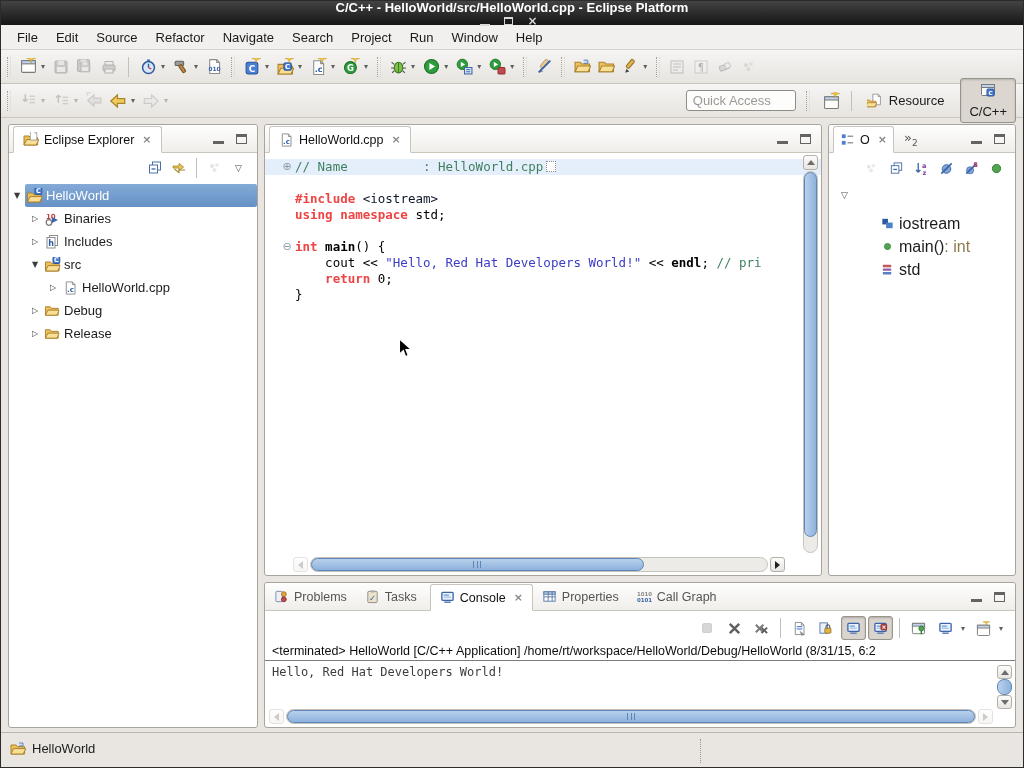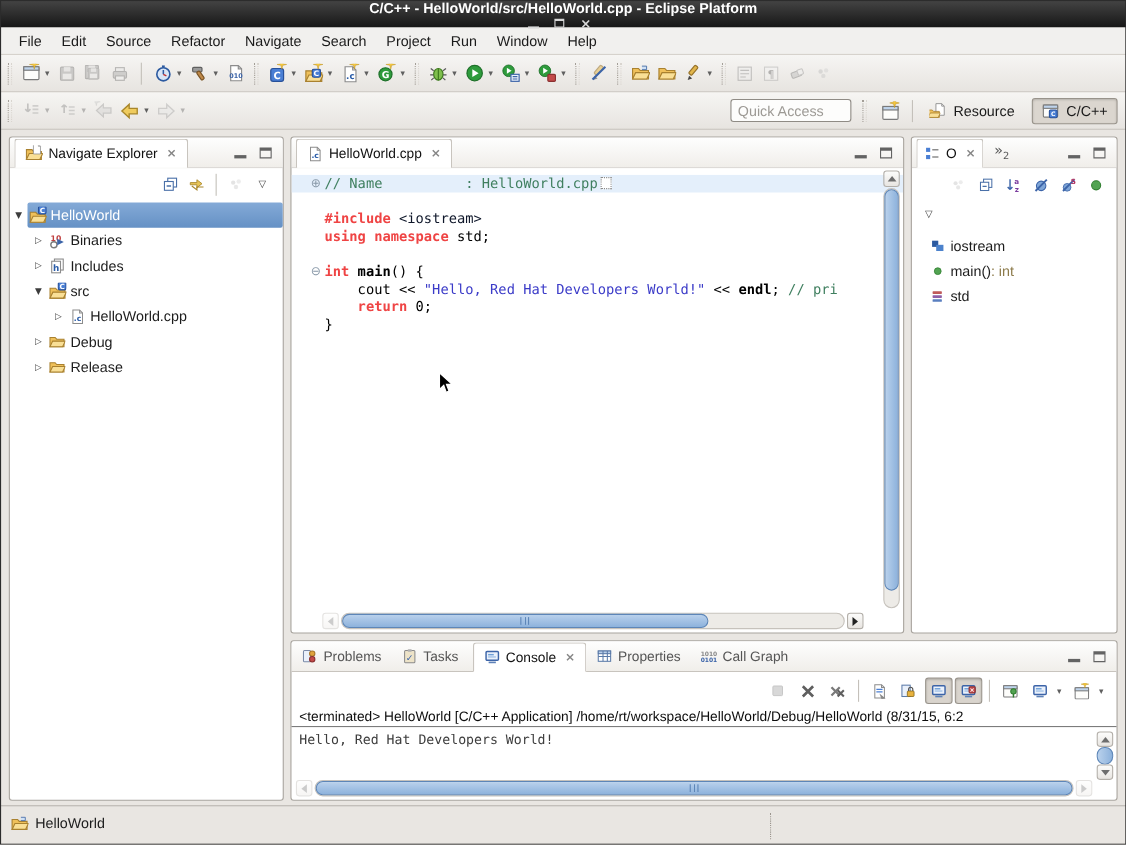--- a/index.html
+++ b/index.html
@@ -21,21 +21,21 @@
   .handle{width:4px;height:20px;border-left:1px dotted #a39e97;border-right:1px dotted #d9d5cf;margin:0 5px;}
   .sepv{width:1px;height:20px;background:#c4c0ba;margin:0 7px;}
   .tbtn{width:24px;height:24px;display:flex;align-items:center;justify-content:center;border-radius:3px;}
   .tbtn.dis{opacity:.38;filter:grayscale(1);}
   .dd{font-size:8px;color:#5f5f5f;margin:0 4px 0 1px;}
   .dd.dis{opacity:.4;}
   .qa{margin-left:auto;}
   .qa input{width:110px;height:21px;border:1px solid #8f8b85;border-radius:3px;padding:0 6px;font-size:13px;color:#444;background:#fdfdfc;font-family:"Liberation Sans",sans-serif;}
   .qa input::placeholder{color:#9d9a95;}
   .persp{display:flex;align-items:center;gap:6px;padding:3px 8px;border-radius:3px;font-size:13px;color:#1a1a1a;}
-  .persp.active{background:#dbd6cf;border:1px solid #98938b;box-shadow:inset 0 1px 2px rgba(0,0,0,.18);}
+  .persp.active{background:#dbd6cf;border:1px solid #98938b;box-shadow:inset 0 1px 2px rgba(0,0,0,.18);flex-direction:column;}
   
   .workbench{position:absolute;top:118px;left:0;width:1024px;height:614px;}
   .panel{position:absolute;background:#fff;border:1px solid #a8a49e;border-radius:3px;}
   .phead{height:28px;display:flex;align-items:center;background:linear-gradient(#fefefe,#f0eeea);border-bottom:1px solid #c8c4be;border-radius:3px 3px 0 0;}
   .tab{display:flex;align-items:center;gap:5px;height:27px;padding:0 9px;font-size:12.5px;color:#555;white-space:nowrap;}
   .tab.active{background:#fff;border:1px solid #c8c4be;border-bottom:1px solid #fff;border-radius:3px 3px 0 0;margin:1px 0 -1px 4px;color:#111;}
   .tclose{color:#868686;font-size:11px;font-weight:bold;margin-left:3px;}
   .minmax{margin-left:auto;display:flex;align-items:center;gap:12px;padding-right:10px;}
   .bmin{width:11px;height:3px;background:#636363;margin-top:7px;}
   .bmax{width:11px;height:10px;border:1px solid #636363;border-top:3px solid #636363;}
@@ -72,21 +72,21 @@
   .thumb{background:linear-gradient(90deg,#b9d1ec,#8db2dc);border:1px solid #5d86b8;border-radius:7px;position:absolute;}
   .thumb.h{background:linear-gradient(#b9d1ec,#8db2dc);}
   .sbh{position:absolute;height:15px;display:flex;align-items:center;}
   .tri-u{width:0;height:0;border-left:4px solid transparent;border-right:4px solid transparent;border-bottom:5px solid #6d6d6d;}
   .tri-d{width:0;height:0;border-left:4px solid transparent;border-right:4px solid transparent;border-top:5px solid #6d6d6d;}
   .tri-l{width:0;height:0;border-top:4px solid transparent;border-bottom:4px solid transparent;border-right:5px solid #6d6d6d;}
   .tri-r{width:0;height:0;border-top:4px solid transparent;border-bottom:4px solid transparent;border-left:5px solid #222;}
   .tri.dis,.tridis{opacity:.35;}
   .grip3{width:8px;height:7px;border-left:1px solid #5d86b8;border-right:1px solid #5d86b8;background:linear-gradient(90deg,transparent 3px,#5d86b8 3px,#5d86b8 4px,transparent 4px);}
   
-  .olist{padding-top:10px;font-size:13px;color:#1c1c1c;}
+  .olist{padding-top:10px;font-size:16px;color:#1c1c1c;padding-left:35px;}
   .orow{display:flex;align-items:center;height:23px;padding-left:14px;}
   .otype{color:#8c7a4a;}
   .stackind{font-size:13px;color:#555;margin-left:10px;}
   .stackind sub{font-size:9px;}
   
   .cbar{display:flex;align-items:center;justify-content:flex-end;gap:2px;padding:4px 8px 2px 0;height:32px;}
   .cbtn{width:25px;height:24px;display:flex;align-items:center;justify-content:center;border-radius:3px;}
   .cbtn.dis{opacity:.38;filter:grayscale(1);}
   .cbtn.pressed{background:#d9d4cd;border:1px solid #99948c;box-shadow:inset 0 1px 2px rgba(0,0,0,.2);}
   .cstatus{font-size:12.5px;color:#0d0d0d;padding:1px 7px 2px;border-bottom:1px solid #7c7c7c;white-space:nowrap;overflow:hidden;}
@@ -537,21 +537,21 @@
 
 <div class="workbench">
 
   <div class="panel" style="left:8px;top:6px;width:250px;height:604px;">
     <div class="phead">
       <div class="tab active">
         <svg width="16" height="16" viewBox="0 0 16 16">
             <use href="#i-folder"></use>
             <use href="#i-page" x="5" y="-2" width="11" height="11"></use>
           </svg>
-        <span>Navigate Explorer</span>
+        <span>Eclipse Explorer</span>
         <span class="tclose g">×</span>
       </div>
       <div class="minmax">
         <span class="bmin"></span>
         <span class="bmax"></span>
       </div>
     </div>
     <div class="viewbar">
       <span class="vbtn">
           <svg width="16" height="16" viewBox="0 0 16 16">

